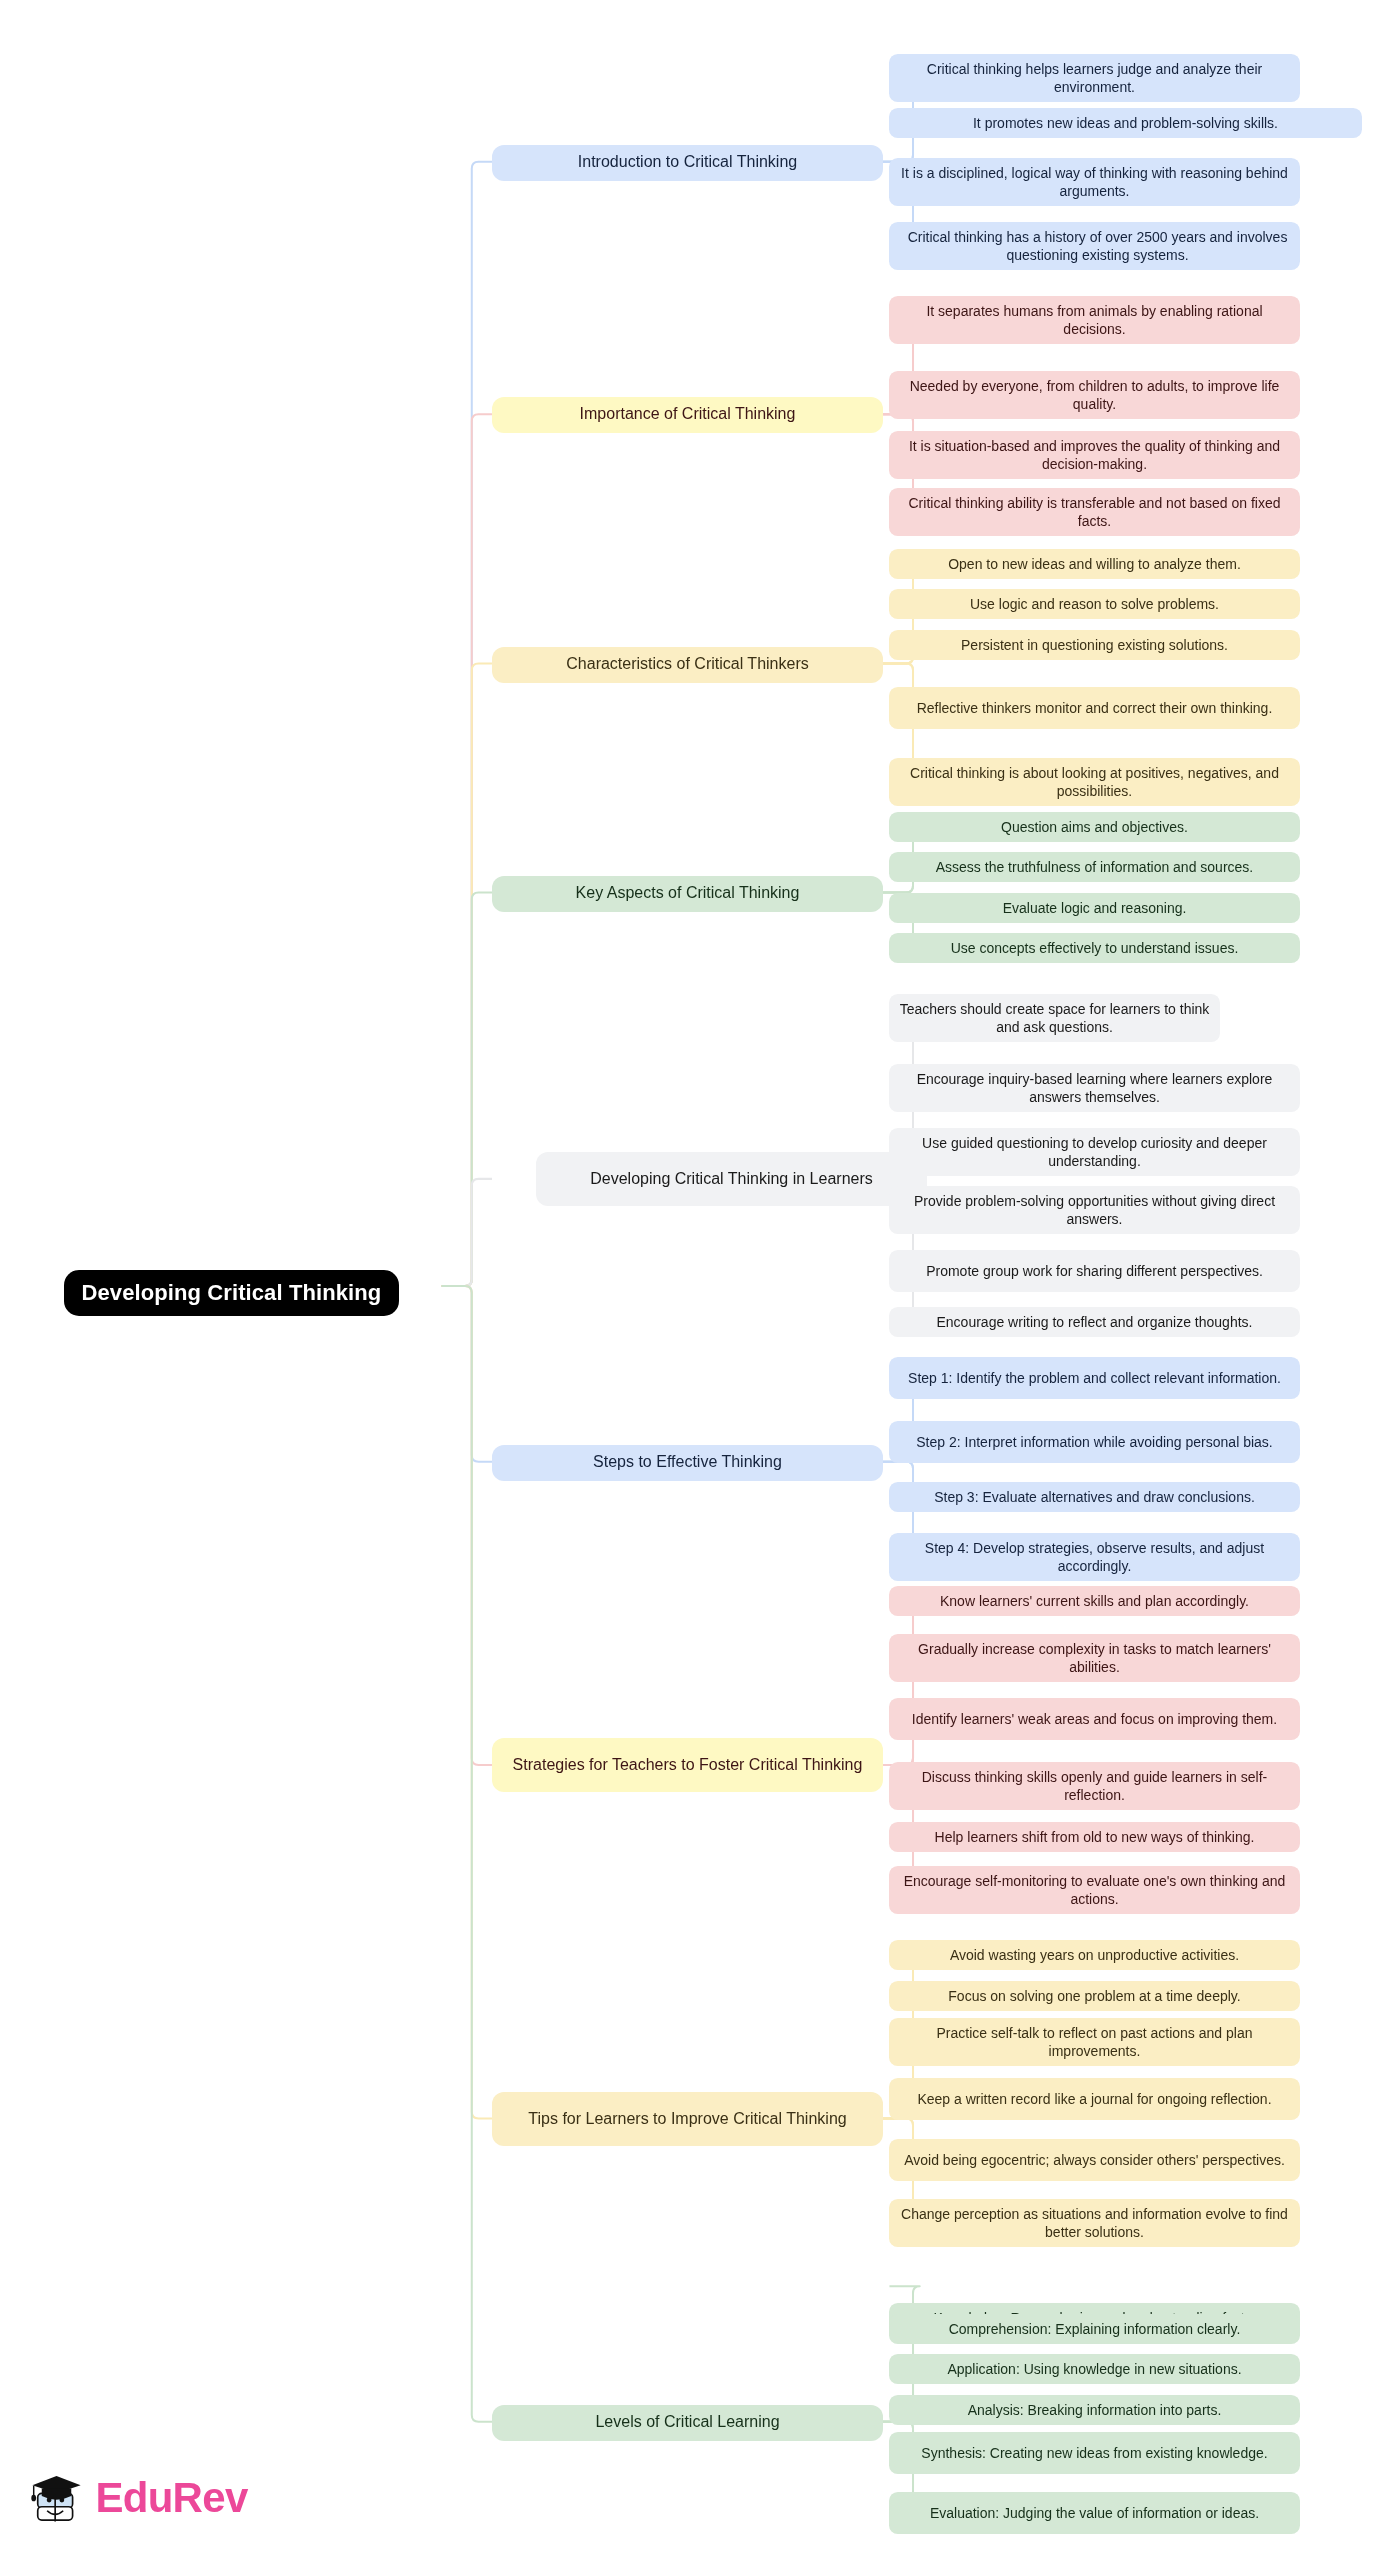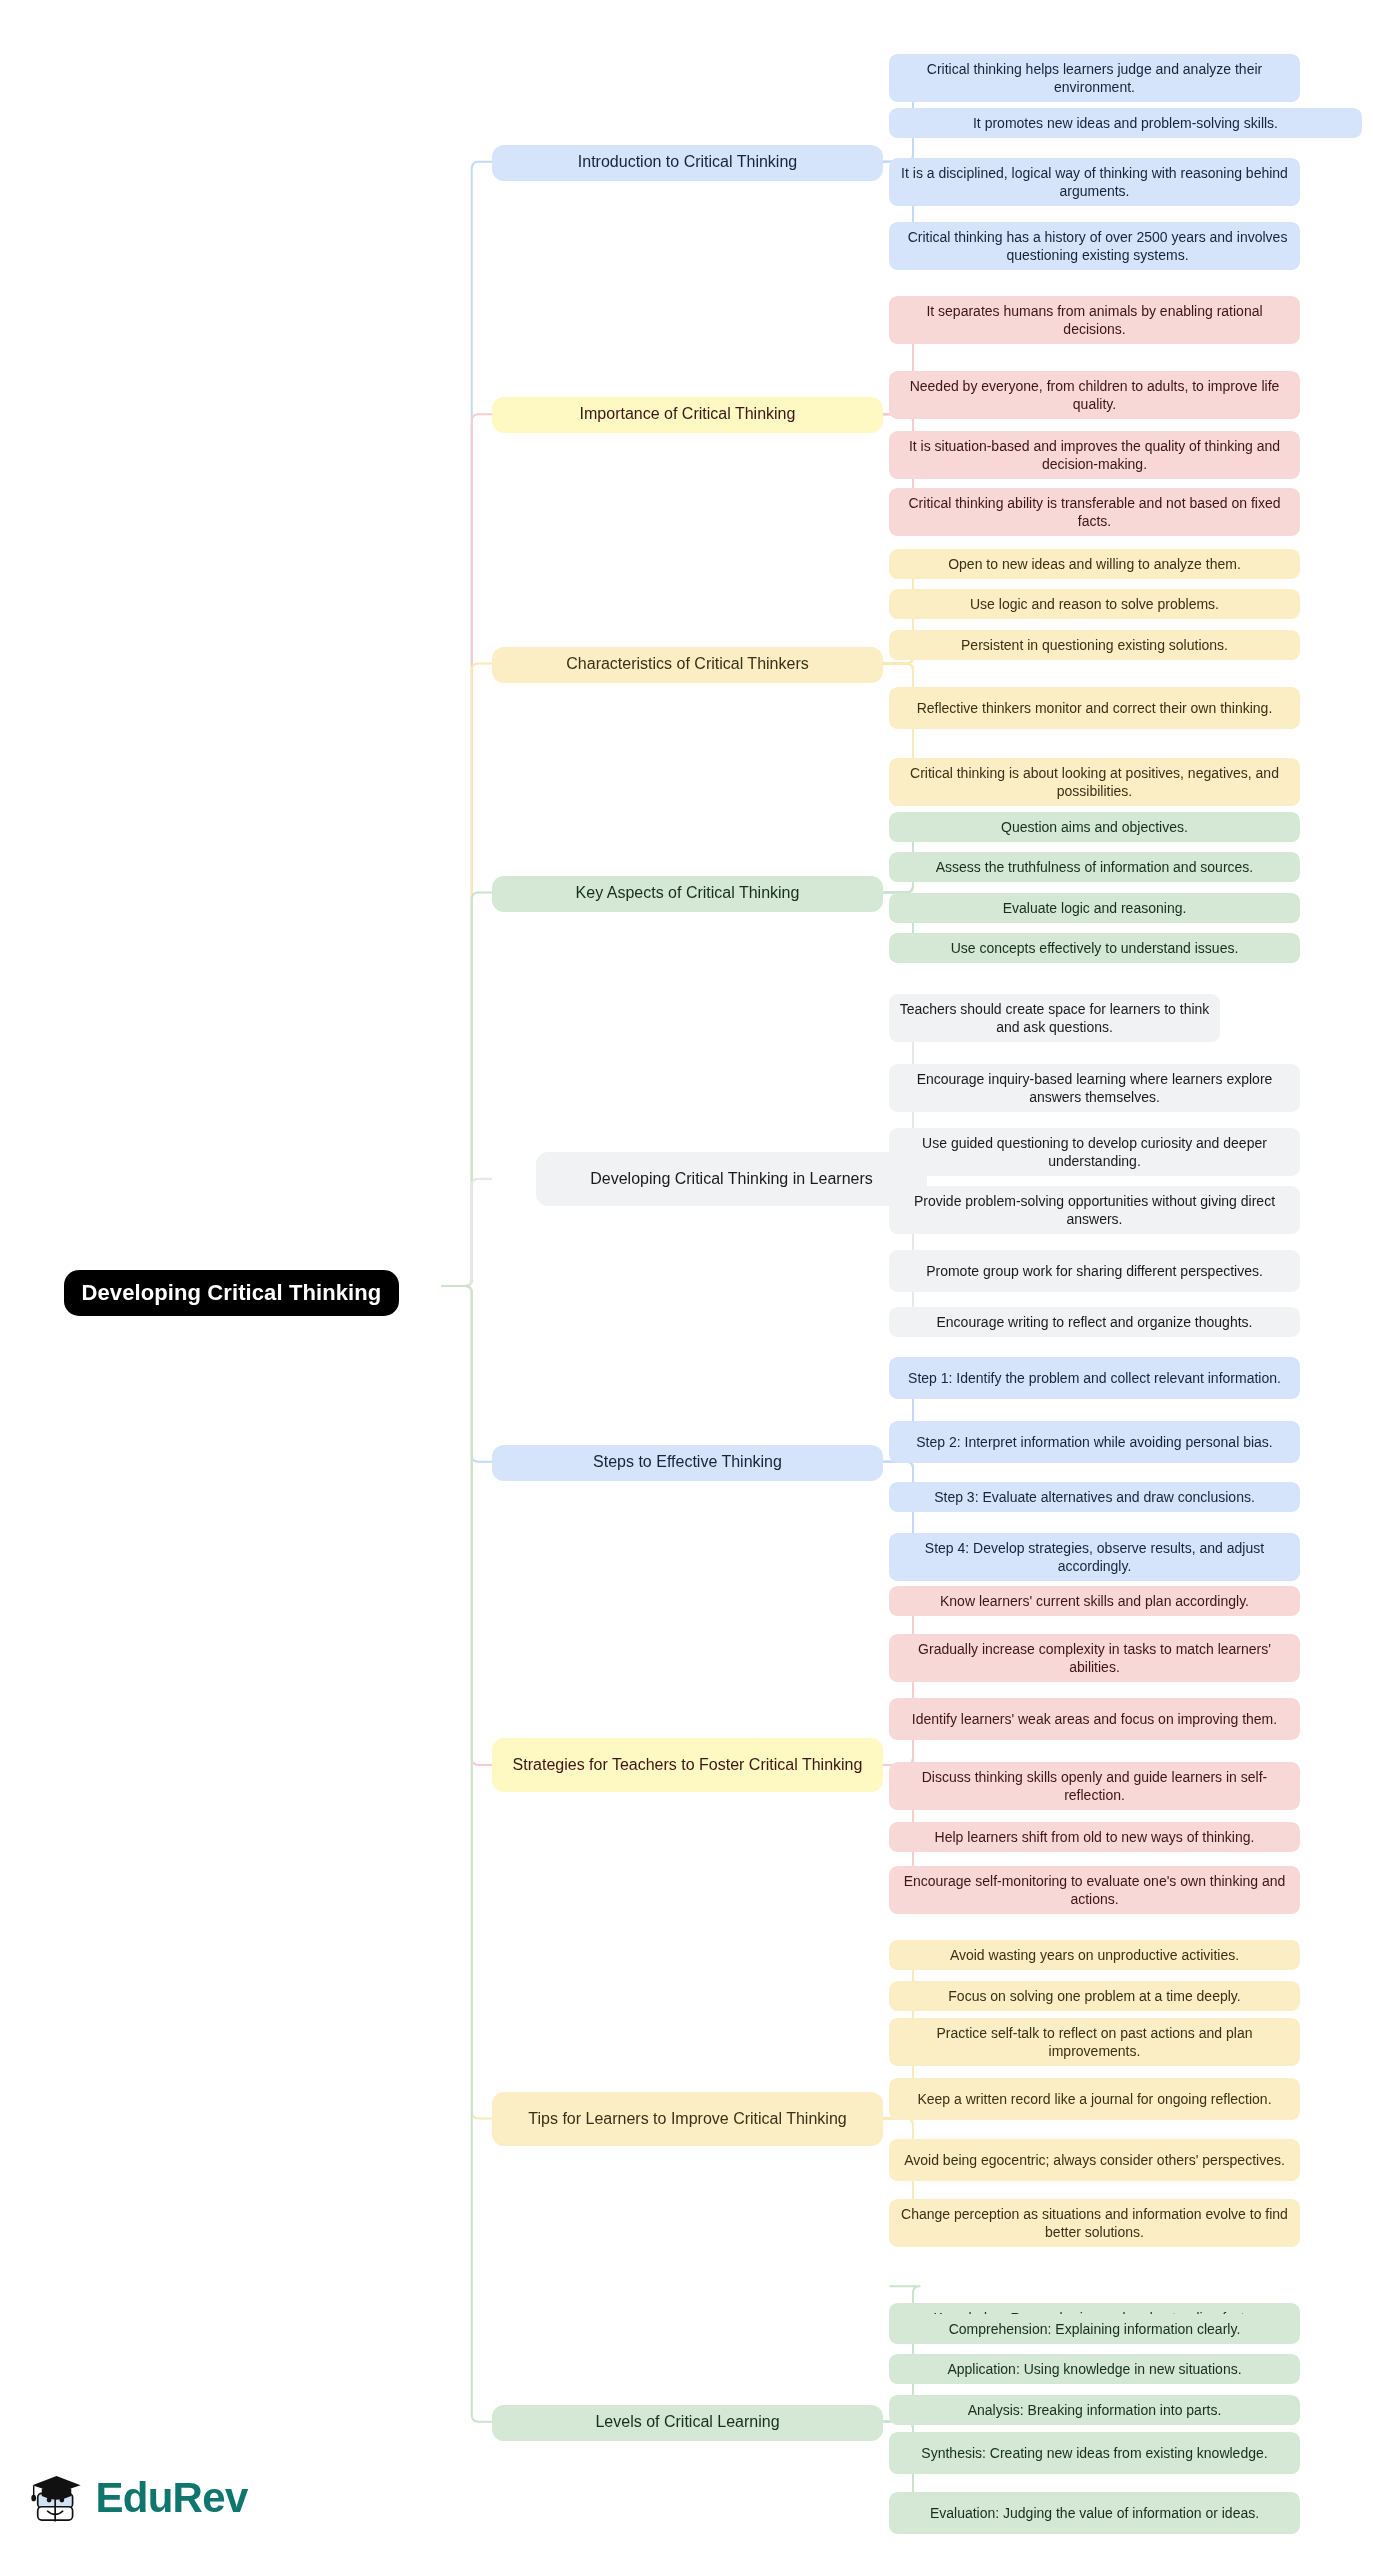--- a/index.html
+++ b/index.html
@@ -71,21 +71,21 @@
     position: absolute;
     left: 27px;
     top: 2469px;
     display: flex;
     align-items: center;
     gap: 9.4px;
   }
   #logo-wordmark {
     font-size: 42px;
     font-weight: bold;
-    color: #0f766e;
+    color: #ec4899;
     letter-spacing: -0.7px;
     line-height: 1;
   }
 </style>
 </head>
 <body>
 
 <div id="map-canvas">
 
   <svg id="connector-layer" viewBox="0 0 2039 3824" xmlns="http://www.w3.org/2000/svg">

